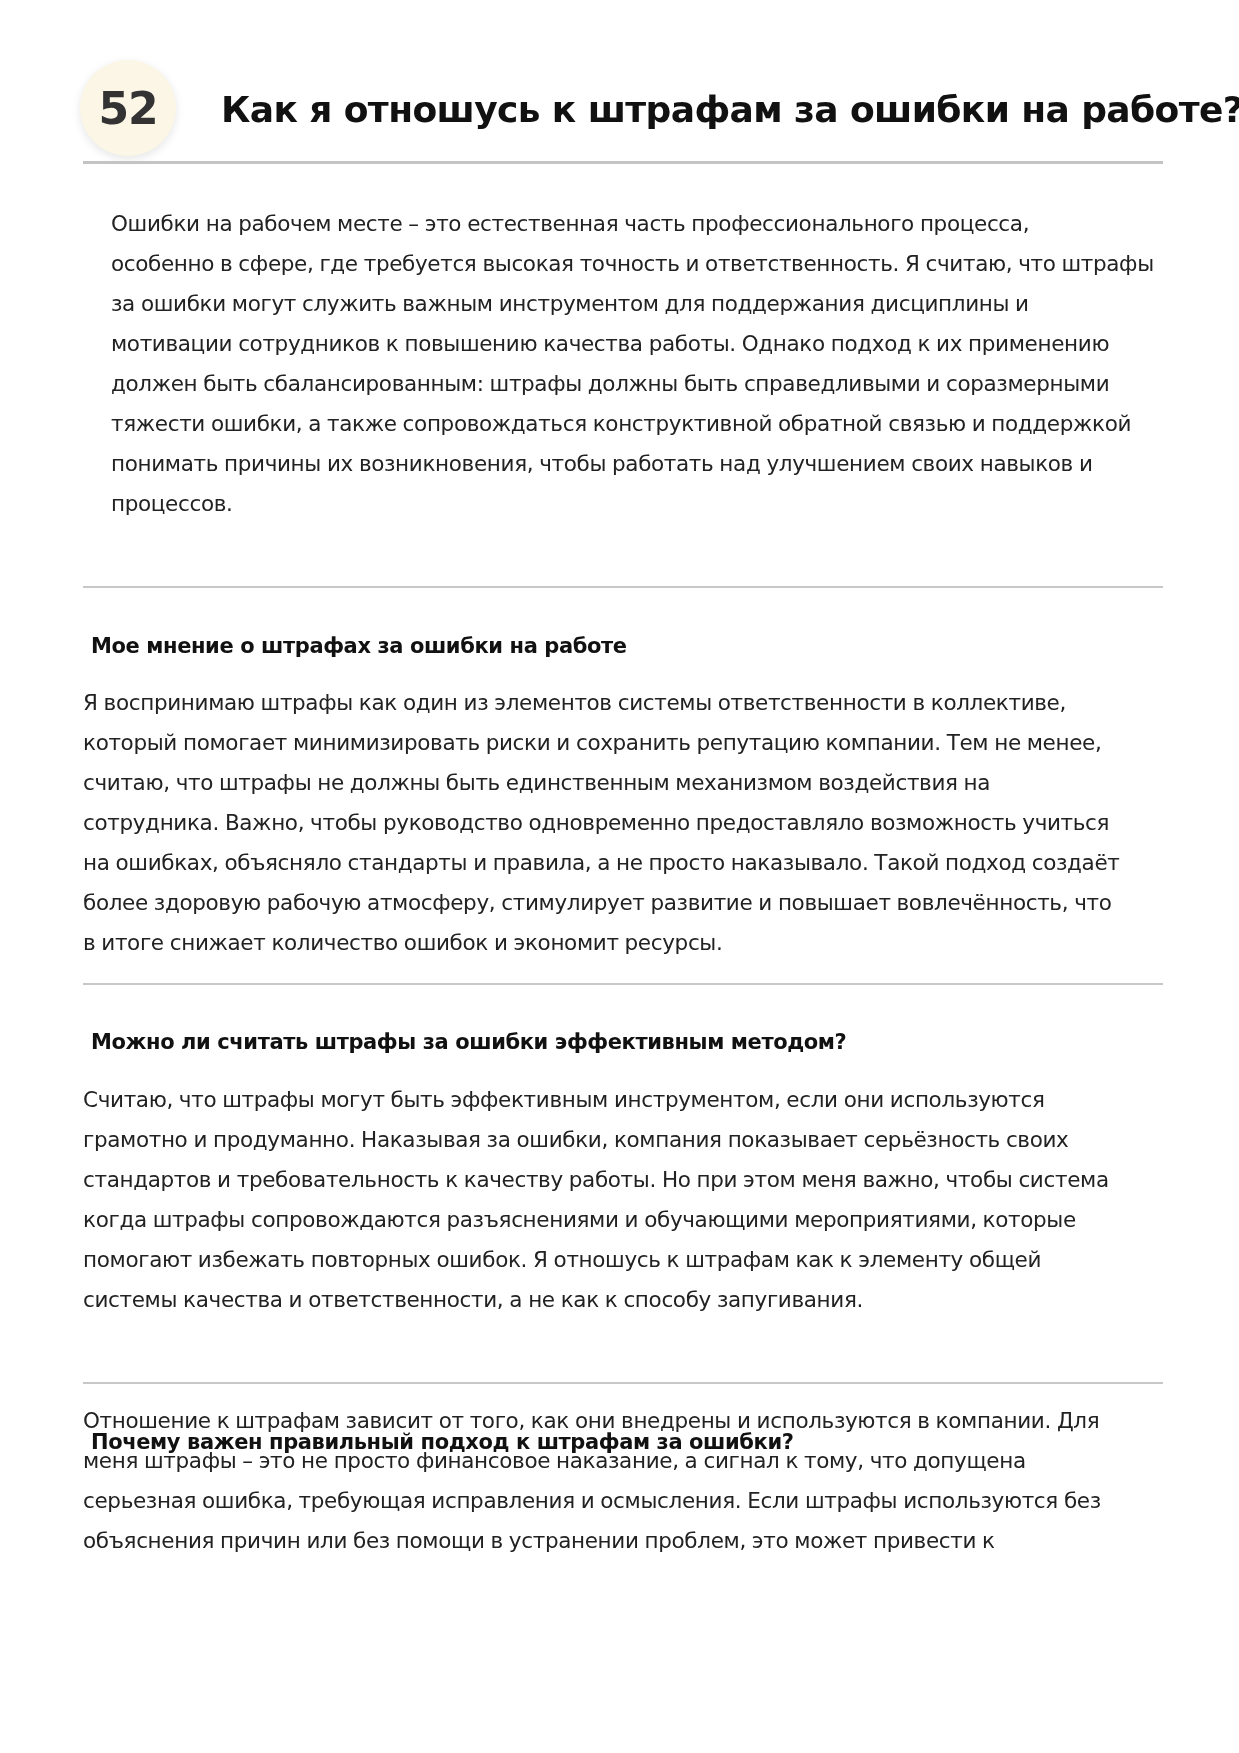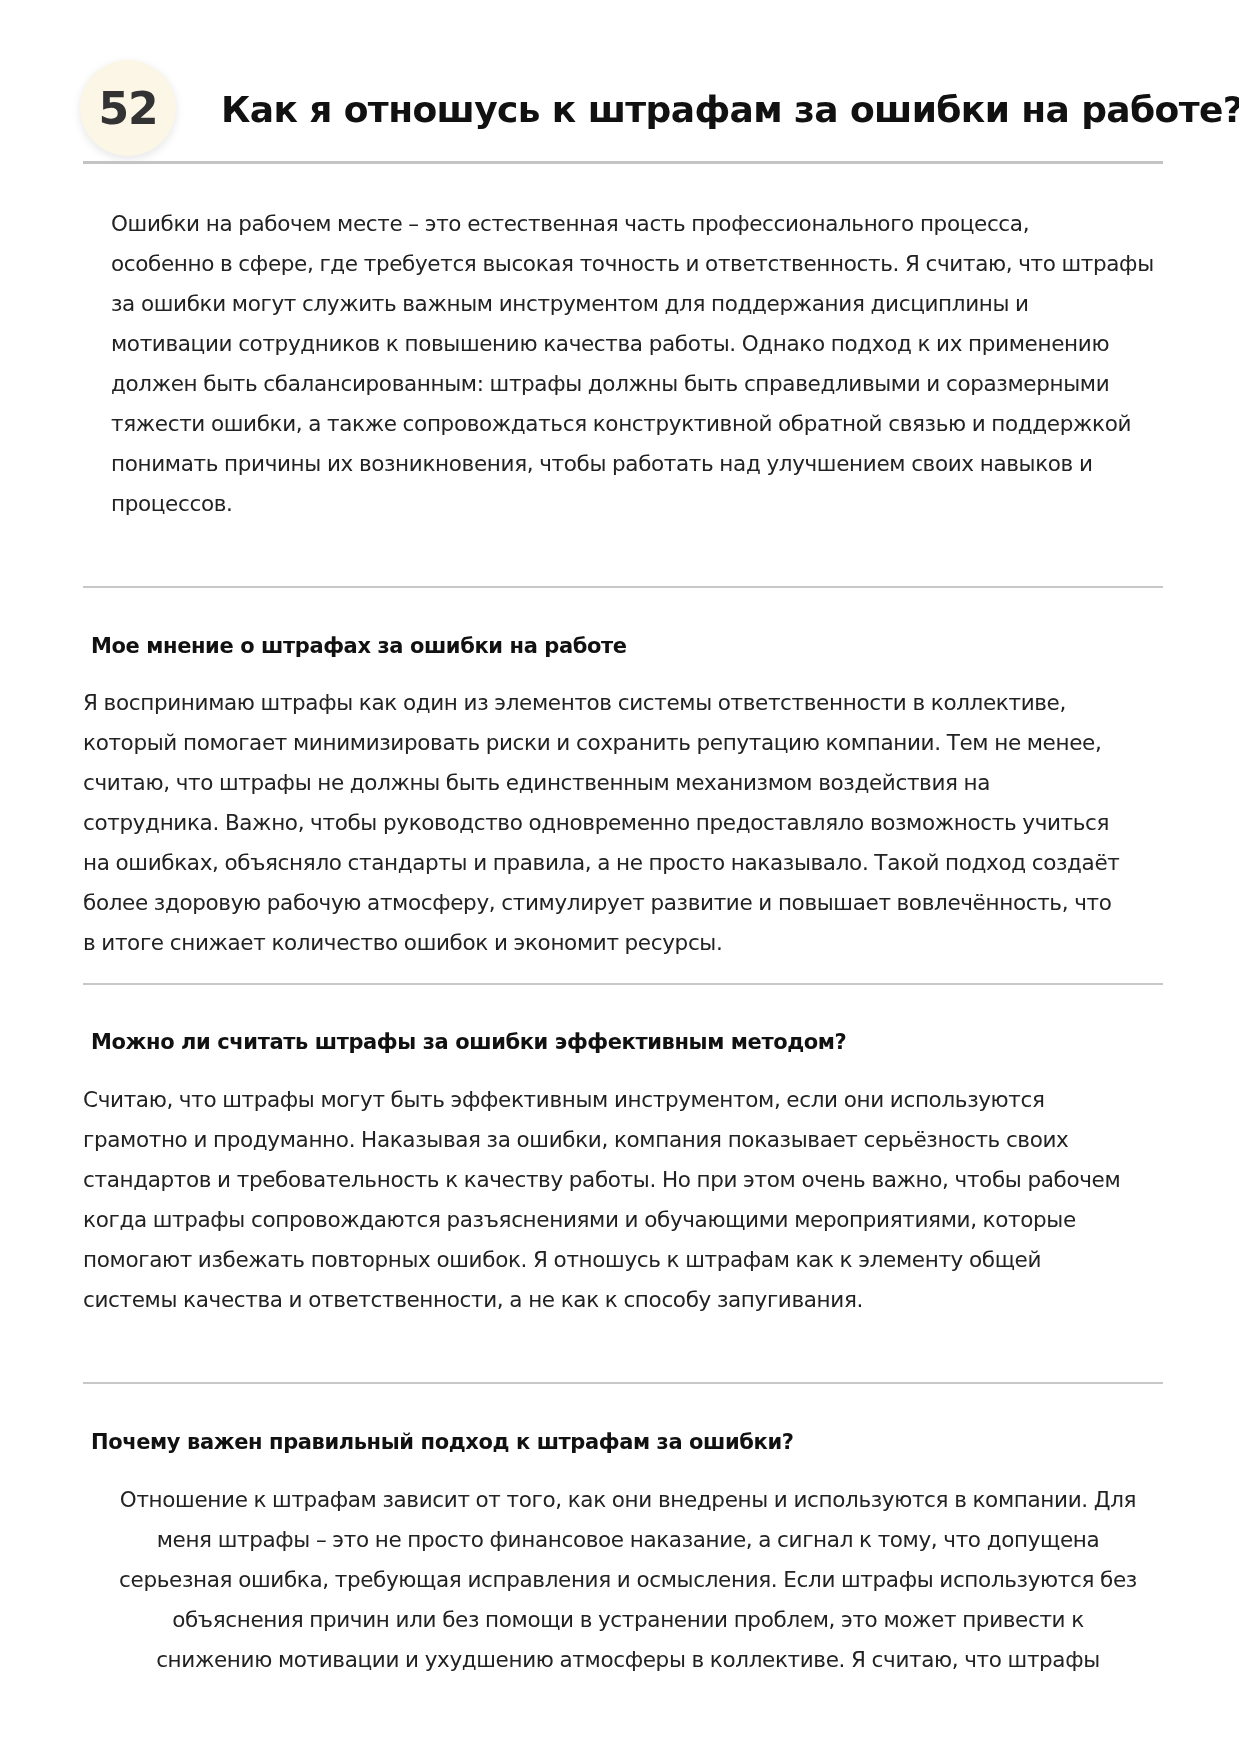--- a/index.html
+++ b/index.html
@@ -136,29 +136,28 @@
     <span class="line">на ошибках, объясняло стандарты и правила, а не просто наказывало. Такой подход создаёт</span>
     <span class="line">более здоровую рабочую атмосферу, стимулирует развитие и повышает вовлечённость, что</span>
     <span class="line">в итоге снижает количество ошибок и экономит ресурсы.</span>
   </p>
 
   <div class="rule" style="top:983px;"></div>
   <h2 class="section-title" style="top:1019px;text-align:right;">Можно ли считать штрафы за ошибки эффективным методом?</h2>
   <p class="para section-body" style="top:1080px;">
     <span class="line">Считаю, что штрафы могут быть эффективным инструментом, если они используются</span>
     <span class="line">грамотно и продуманно. Наказывая за ошибки, компания показывает серьёзность своих</span>
-    <span class="line">стандартов и требовательность к качеству работы. Но при этом очень важно, чтобы рабочем</span>
+    <span class="line">стандартов и требовательность к качеству работы. Но при этом меня важно, чтобы система</span>
     <span class="line">когда штрафы сопровождаются разъяснениями и обучающими мероприятиями, которые</span>
     <span class="line">помогают избежать повторных ошибок. Я отношусь к штрафам как к элементу общей</span>
     <span class="line">системы качества и ответственности, а не как к способу запугивания.</span>
   </p>
 
   <div class="rule" style="top:1382px;"></div>
   <h2 class="section-title" style="top:1419px;">Почему важен правильный подход к штрафам за ошибки?</h2>
-  <p class="para section-body" style="top:1480px;text-align:center;">
+  <p class="para section-body" style="top:1401px;">
     <span class="line">Отношение к штрафам зависит от того, как они внедрены и используются в компании. Для</span>
     <span class="line">меня штрафы – это не просто финансовое наказание, а сигнал к тому, что допущена</span>
     <span class="line">серьезная ошибка, требующая исправления и осмысления. Если штрафы используются без</span>
     <span class="line">объяснения причин или без помощи в устранении проблем, это может привести к</span>
-    <span class="line">снижению мотивации и ухудшению атмосферы в коллективе. Я считаю, что штрафы</span>
   </p>
 
 </div>
 
 </body></html>

